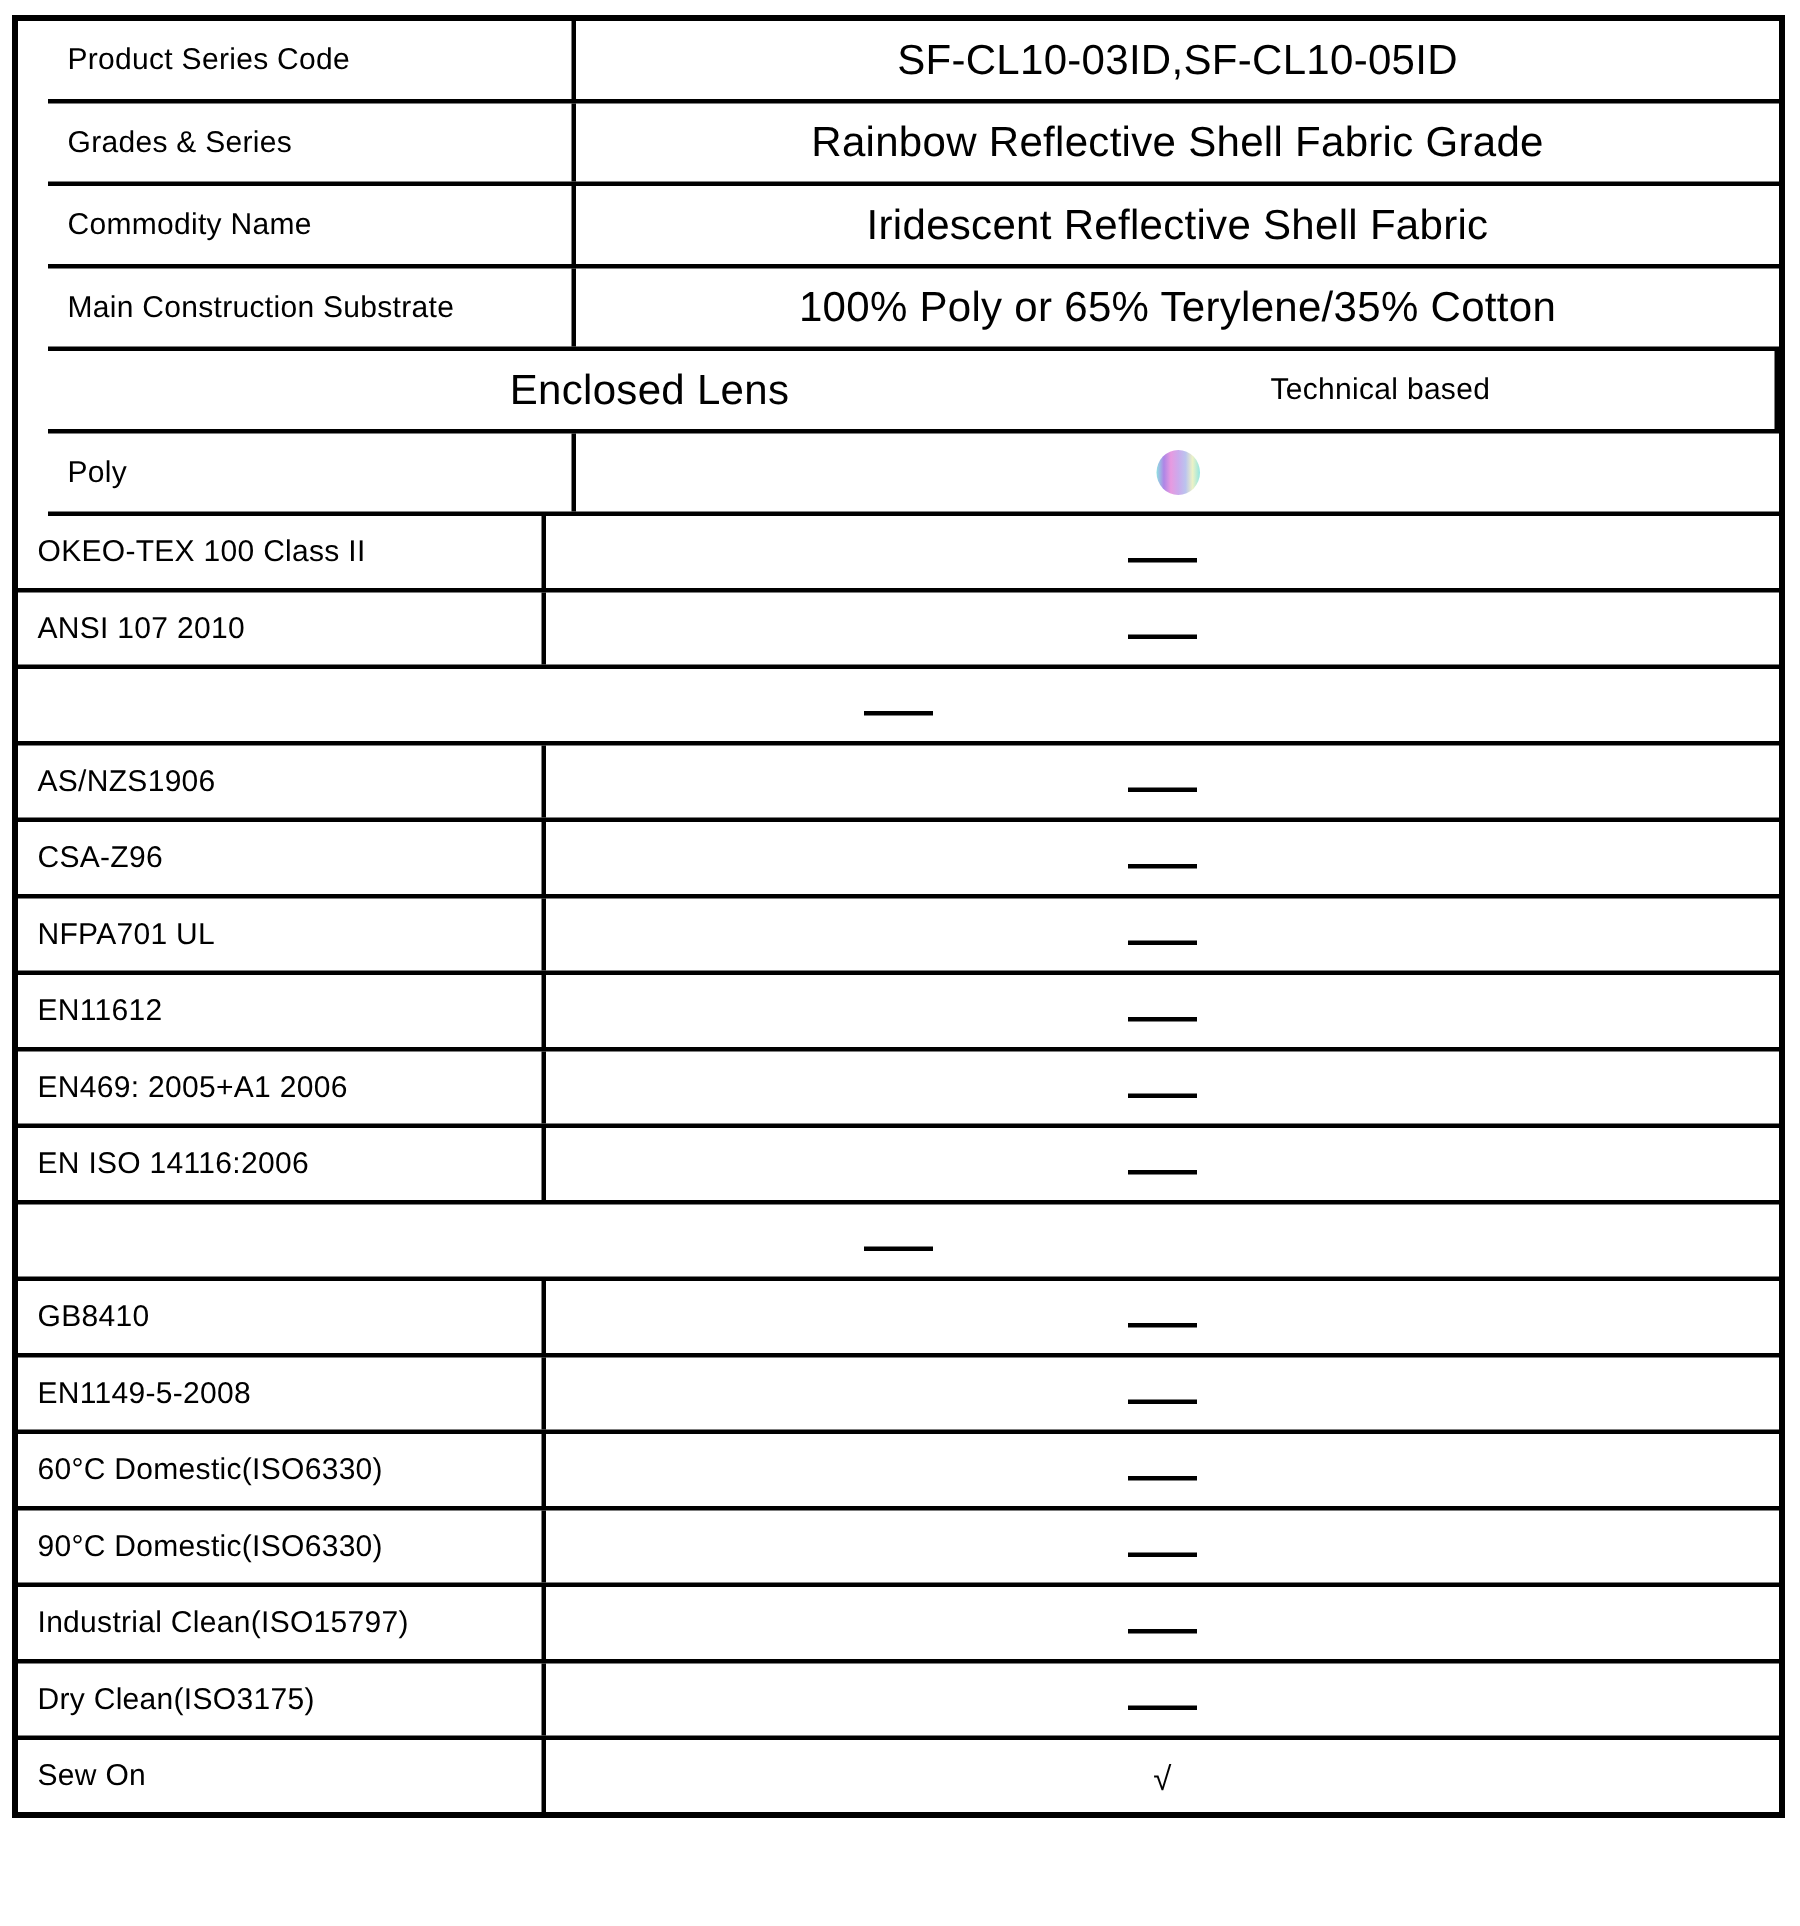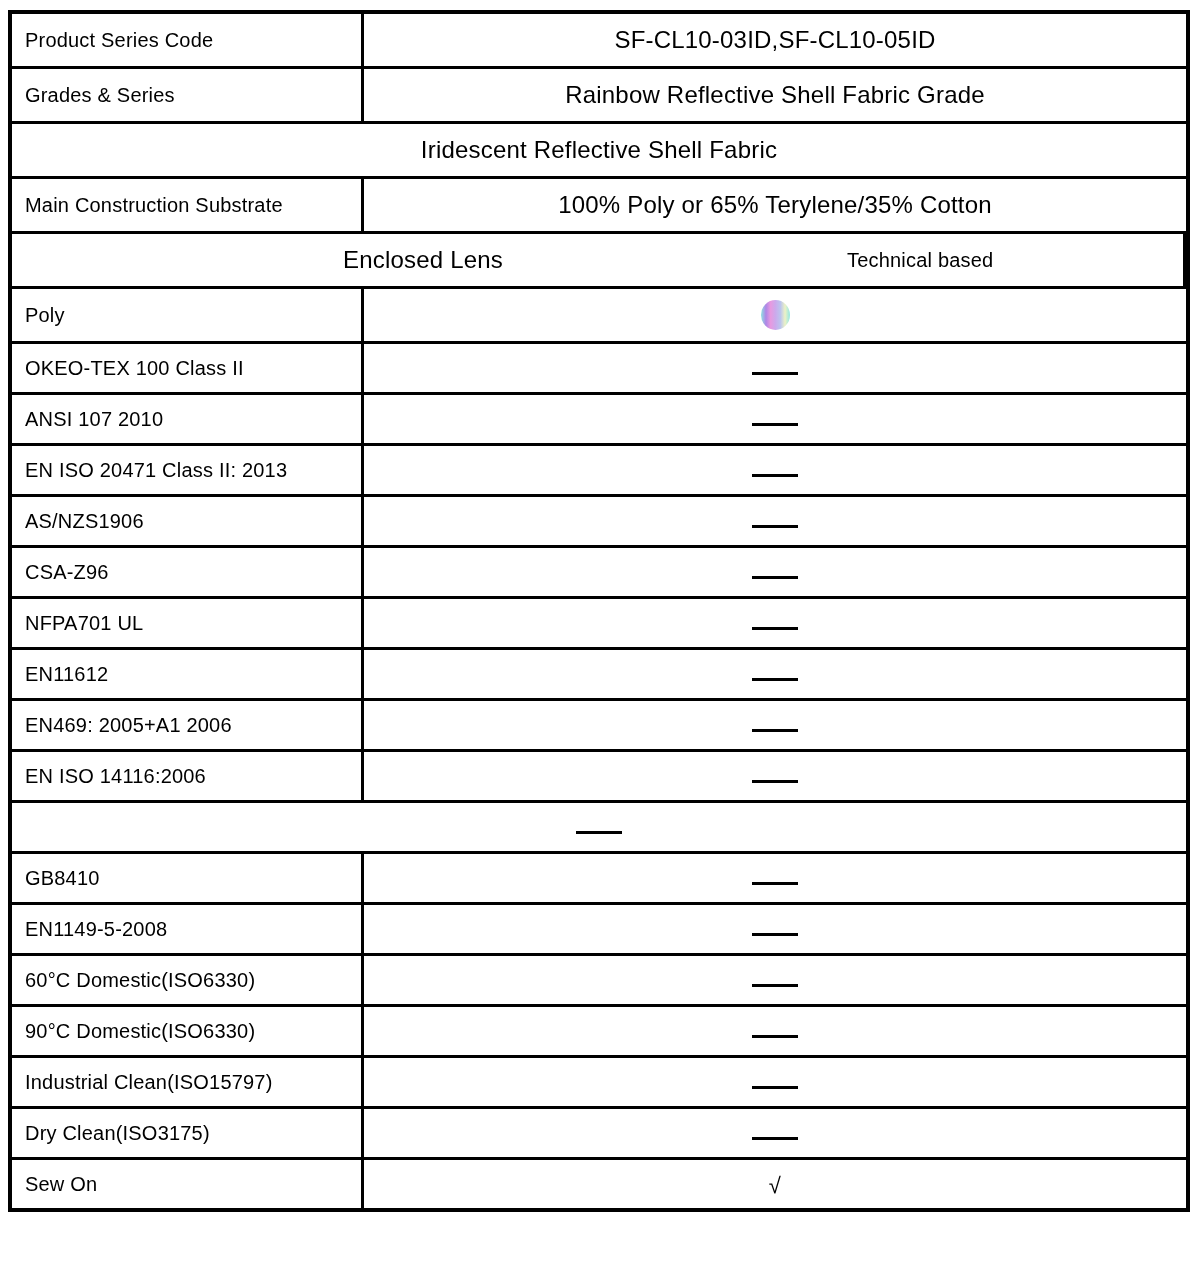--- a/index.html
+++ b/index.html
@@ -16,41 +16,41 @@
     margin: 10px 0 0 8px;
     width: 1182px;
     border: 4px solid #000000;
     background: #ffffff;
   }
   .row {
     display: flex;
     border-bottom: 3px solid #000000;
   }
   .row:last-child { border-bottom: none; }
-  .row.tall  { height: 52px; }
+  .row.tall  { height: 52px; margin-left: 20px; }
   .row.short { height: 48px; }
   .label-cell {
     box-sizing: border-box;
     width: 352px;
     flex: 0 0 352px;
     border-right: 3px solid #000000;
     display: flex;
     align-items: center;
     padding-left: 13px;
     font-size: 20px;
     letter-spacing: 0.2px;
     white-space: nowrap;
     overflow: hidden;
   }
   .value-cell {
     flex: 1 1 auto;
     display: flex;
     align-items: center;
     justify-content: center;
-    font-size: 24px;
+    font-size: 28px;
     letter-spacing: 0.2px;
   }
   .dash {
     display: inline-block;
     width: 46px;
     height: 3px;
     background: #000000;
     transform: translateY(5px);
   }
   .swatch {
@@ -72,20 +72,21 @@
     <div class="cell label-cell">Product Series Code</div>
     <div class="cell value-cell">SF-CL10-03ID,SF-CL10-05ID</div>
   </div>
 
   <div class="row tall">
     <div class="cell label-cell">Grades &amp; Series</div>
     <div class="cell value-cell">Rainbow Reflective Shell Fabric Grade</div>
   </div>
 
   <div class="row tall">
+    <div class="cell label-cell">Commodity Name</div>
     <div class="cell value-cell">Iridescent Reflective Shell Fabric</div>
   </div>
 
   <div class="row tall">
     <div class="cell label-cell">Main Construction Substrate</div>
     <div class="cell value-cell">100% Poly or 65% Terylene/35% Cotton</div>
   </div>
 
   <div class="row tall">
     <div class="cell value-cell">Enclosed Lens</div>
@@ -108,21 +109,20 @@
   </div>
 
   <div class="row short">
     <div class="cell label-cell">ANSI 107 2010</div>
     <div class="cell value-cell">
         <span class="dash"></span>
       </div>
   </div>
 
   <div class="row short">
-    <div class="cell label-cell">EN ISO 20471 Class II: 2013</div>
     <div class="cell value-cell">
         <span class="dash"></span>
       </div>
   </div>
 
   <div class="row short">
     <div class="cell label-cell">AS/NZS1906</div>
     <div class="cell value-cell">
         <span class="dash"></span>
       </div>

